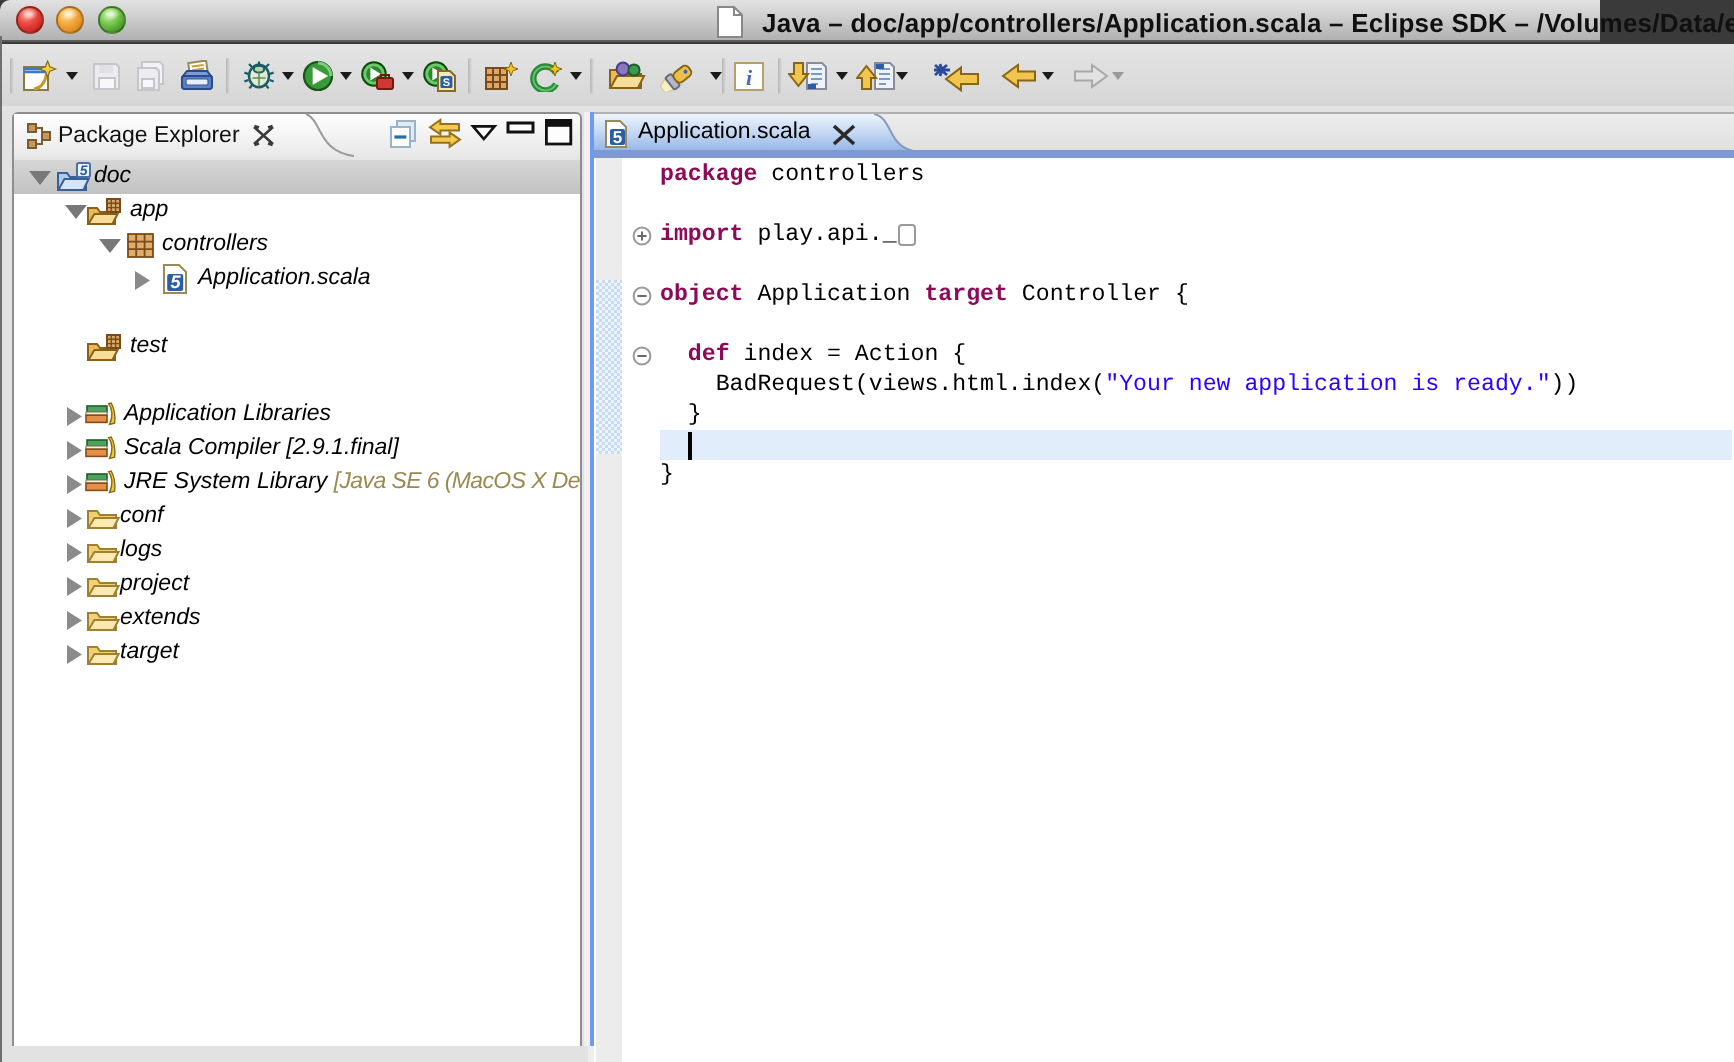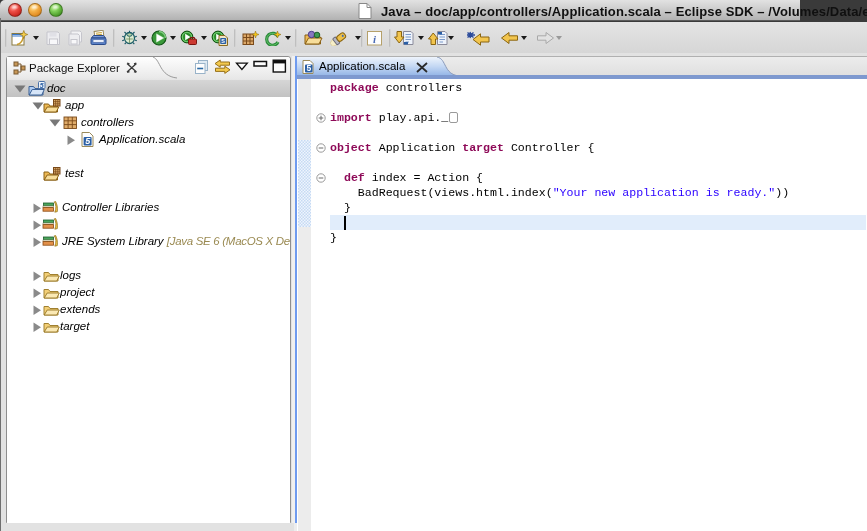--- a/index.html
+++ b/index.html
@@ -312,44 +312,55 @@
       <div class="trow" style="top:119px;">
           <svg class="tri" style="left:26px" width="9" height="11">
             <path d="M.5 .5 L8 5.2 L.5 10 Z" fill="#8a8a8a"></path>
           </svg>
           <svg class="abs" style="left:35px;top:2px" width="17" height="13">
             <rect x="1.5" y="2" width="10" height="3" fill="#4aa45c" stroke="#1d5c2c" stroke-width=".8"></rect>
             <rect x="1" y="5" width="10.5" height="1.6" fill="#f5f0dc" stroke="#8a8a6a" stroke-width=".6"></rect>
             <rect x="1" y="6.6" width="10.5" height="3.6" fill="#e2904a" stroke="#8a4a10" stroke-width=".8"></rect>
             <path d="M12.3 .8 C14.2 3.5 14.4 7.5 12.8 11.2 L15.3 10.6 C15.8 6.5 15 3 13.6 .5 Z" fill="#f2c54a" stroke="#8a6a10" stroke-width=".7"></path>
           </svg>
-          <span class="lbl" style="left:55px">Controller Libraries</span>
+          <span class="lbl" style="left:55px">Application Libraries</span>
         </div>
       <div class="trow" style="top:136px;">
           <svg class="tri" style="left:26px" width="9" height="11">
             <path d="M.5 .5 L8 5.2 L.5 10 Z" fill="#8a8a8a"></path>
           </svg>
           <svg class="abs" style="left:35px;top:2px" width="17" height="13">
             <rect x="1.5" y="2" width="10" height="3" fill="#4aa45c" stroke="#1d5c2c" stroke-width=".8"></rect>
             <rect x="1" y="5" width="10.5" height="1.6" fill="#f5f0dc" stroke="#8a8a6a" stroke-width=".6"></rect>
             <rect x="1" y="6.6" width="10.5" height="3.6" fill="#e2904a" stroke="#8a4a10" stroke-width=".8"></rect>
             <path d="M12.3 .8 C14.2 3.5 14.4 7.5 12.8 11.2 L15.3 10.6 C15.8 6.5 15 3 13.6 .5 Z" fill="#f2c54a" stroke="#8a6a10" stroke-width=".7"></path>
           </svg>
+          <span class="lbl" style="left:55px">Scala Compiler [2.9.1.final]</span>
         </div>
       <div class="trow" style="top:153px;">
           <svg class="tri" style="left:26px" width="9" height="11">
             <path d="M.5 .5 L8 5.2 L.5 10 Z" fill="#8a8a8a"></path>
           </svg>
           <svg class="abs" style="left:35px;top:2px" width="17" height="13">
             <rect x="1.5" y="2" width="10" height="3" fill="#4aa45c" stroke="#1d5c2c" stroke-width=".8"></rect>
             <rect x="1" y="5" width="10.5" height="1.6" fill="#f5f0dc" stroke="#8a8a6a" stroke-width=".6"></rect>
             <rect x="1" y="6.6" width="10.5" height="3.6" fill="#e2904a" stroke="#8a4a10" stroke-width=".8"></rect>
             <path d="M12.3 .8 C14.2 3.5 14.4 7.5 12.8 11.2 L15.3 10.6 C15.8 6.5 15 3 13.6 .5 Z" fill="#f2c54a" stroke="#8a6a10" stroke-width=".7"></path>
           </svg>
           <span class="lbl" style="left:55px">JRE System Library <span style="color:#9a8a52;letter-spacing:-0.3px">[Java SE 6 (MacOS X Def.</span></span>
+        </div>
+      <div class="trow" style="top:170px;">
+          <svg class="tri" style="left:26px" width="9" height="11">
+            <path d="M.5 .5 L8 5.2 L.5 10 Z" fill="#8a8a8a"></path>
+          </svg>
+          <svg class="abs" style="left:36px;top:2px" width="17" height="13">
+            <path d="M1 3.5 h4.5 l1.5 2 h8 v6.5 h-14 z" fill="#f3cf76" stroke="#a08030"></path>
+            <path d="M1.2 12 L4.2 7 h12.1 l-2.6 5 z" fill="#fbe9b4" stroke="#a08030"></path>
+          </svg>
+          <span class="lbl" style="left:53px">conf</span>
         </div>
       <div class="trow" style="top:187px;">
           <svg class="tri" style="left:26px" width="9" height="11">
             <path d="M.5 .5 L8 5.2 L.5 10 Z" fill="#8a8a8a"></path>
           </svg>
           <svg class="abs" style="left:36px;top:2px" width="17" height="13">
             <path d="M1 3.5 h4.5 l1.5 2 h8 v6.5 h-14 z" fill="#f3cf76" stroke="#a08030"></path>
             <path d="M1.2 12 L4.2 7 h12.1 l-2.6 5 z" fill="#fbe9b4" stroke="#a08030"></path>
           </svg>
           <span class="lbl" style="left:53px">logs</span>

